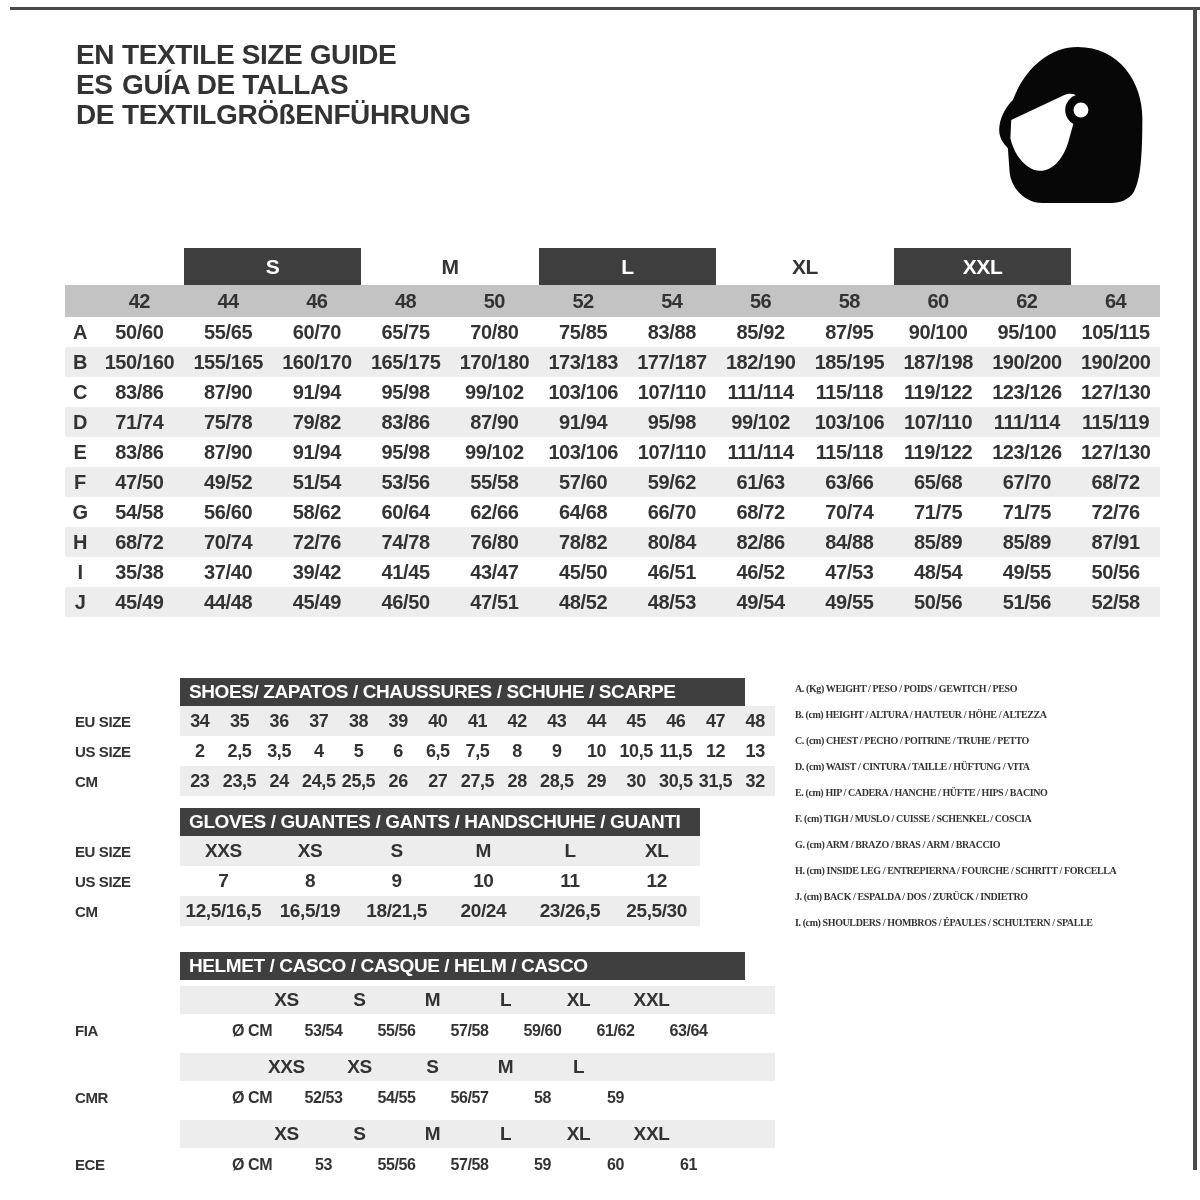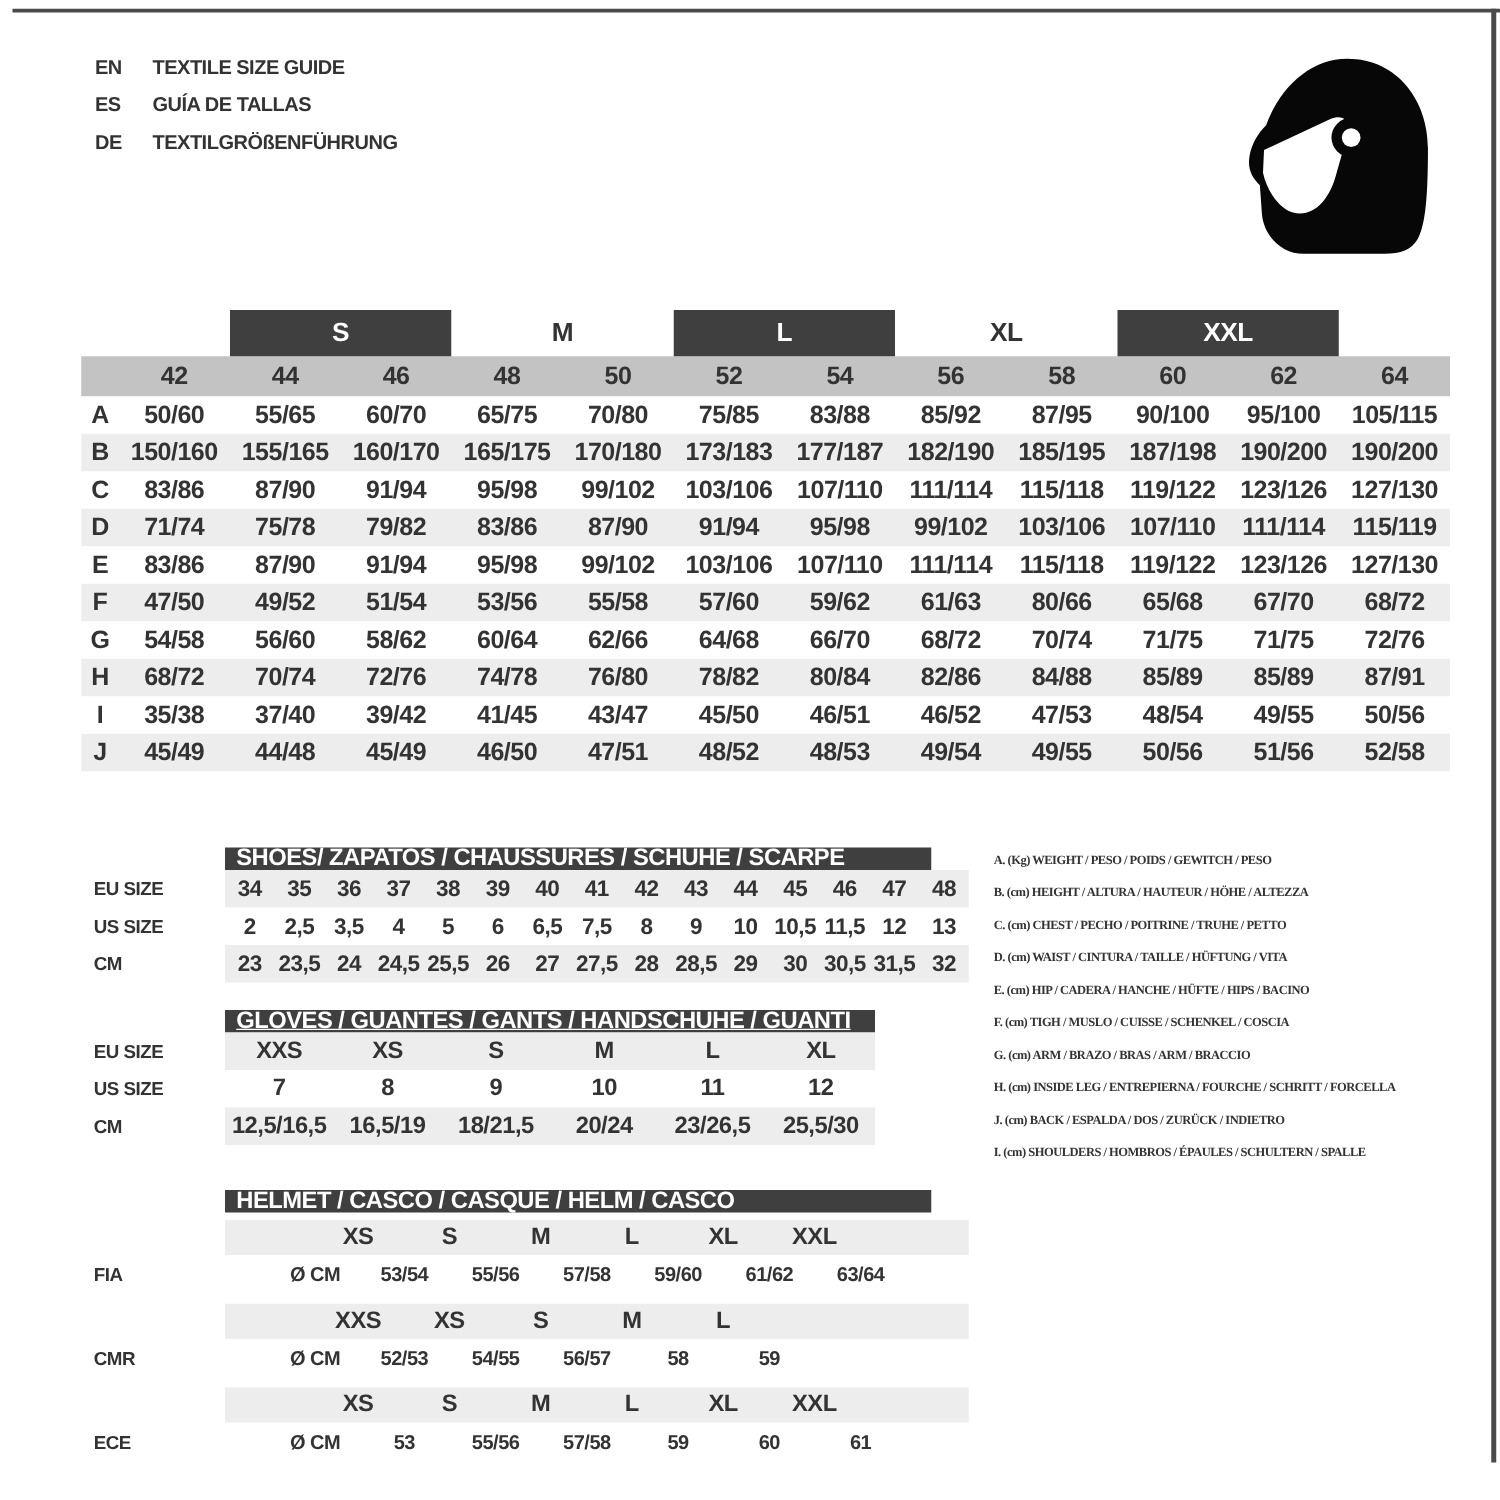--- a/index.html
+++ b/index.html
@@ -6,43 +6,43 @@
   body{
     width:1200px;height:1200px;background:#ffffff;position:relative;overflow:hidden;
     font-family:"Liberation Sans", sans-serif;color:#333;font-weight:bold;
     letter-spacing:-0.4px;
   }
   .rule-top{position:absolute;left:10px;right:0;top:7px;height:3px;background:#4a4a4a;}
   .rule-right{position:absolute;right:3px;top:7px;bottom:30px;width:4px;background:#4a4a4a;}
 
   
   .lang-block{position:absolute;left:76px;top:40px;}
-  .lang-row{display:flex;height:30px;align-items:center;font-size:16px;}
+  .lang-row{display:flex;height:30px;align-items:center;font-size:28px;}
   .lang-code{width:46px;}
   .lang-text{white-space:nowrap;}
 
   .helmet-logo{position:absolute;left:980px;top:42px;width:172px;height:166px;}
 
   
   .textile{position:absolute;left:65px;top:248px;width:1095px;}
   .grid13{display:grid;grid-template-columns:30px repeat(12,1fr);}
   .sg-row{height:37px;}
   .sg-box{background:#3f3f3f;color:#fff;display:flex;align-items:center;justify-content:center;font-size:21px;}
   .sg-text{display:flex;align-items:center;justify-content:center;font-size:21px;color:#333;}
   .num-strip{height:32px;background:#c3c3c3;}
   .num-strip > div{display:flex;align-items:center;justify-content:center;font-size:20px;}
   .t-row{height:30px;font-size:20px;}
   .t-row.alt{background:#ededed;}
   .t-row > div{display:flex;align-items:center;justify-content:center;white-space:nowrap;}
 
   
   .sec{position:absolute;left:75px;}
-  .sec-header{margin-left:105px;background:#3f3f3f;color:#fff;height:18px;display:flex;align-items:center;padding-left:9px;font-size:19px;white-space:nowrap;}
+  .sec-header{margin-left:105px;background:#3f3f3f;color:#fff;height:28px;display:flex;align-items:center;padding-left:9px;font-size:19px;white-space:nowrap;}
   .shoes-sec .sec-header{width:556px;}
-  .gloves-sec .sec-header{width:511px;text-decoration:underline;}
+  .gloves-sec .sec-header{width:511px;}
   .helmet-sec .sec-header{width:556px;}
   .srow{display:flex;height:30px;align-items:center;}
   .srow-label{width:105px;font-size:15px;}
   .vals{display:grid;height:100%;}
   .shoes-sec .vals{width:595px;grid-template-columns:repeat(15,1fr);text-align:right;}
   .gloves-sec .vals{width:520px;grid-template-columns:repeat(6,1fr);}
   .srow.striped .vals{background:#ededed;}
   .vals > div{display:flex;align-items:center;justify-content:center;font-size:18px;white-space:nowrap;}
   .gloves-sec .vals > div{font-size:19px;}
 
@@ -188,21 +188,21 @@
       <div class="grid13 t-row alt">
         <div>F</div>
         <div>47/50</div>
         <div>49/52</div>
         <div>51/54</div>
         <div>53/56</div>
         <div>55/58</div>
         <div>57/60</div>
         <div>59/62</div>
         <div>61/63</div>
-        <div>80/66</div>
+        <div>63/66</div>
         <div>65/68</div>
         <div>67/70</div>
         <div>68/72</div>
       </div>
       <div class="grid13 t-row">
         <div>G</div>
         <div>54/58</div>
         <div>56/60</div>
         <div>58/62</div>
         <div>60/64</div>

